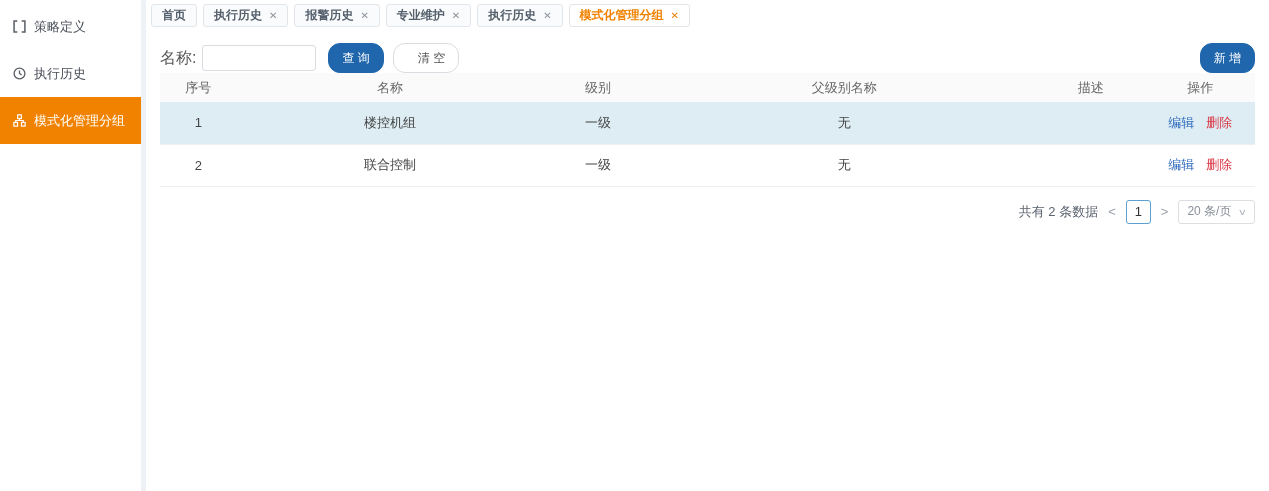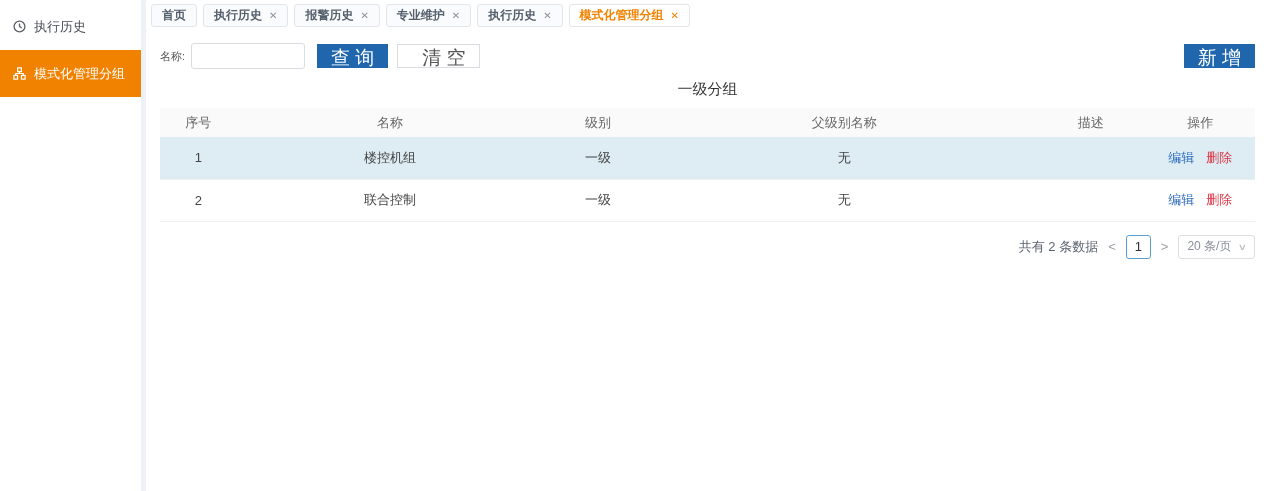--- a/index.html
+++ b/index.html
@@ -52,30 +52,30 @@
   }
   .tab .tab-close { font-size: 10px; color: #8b929b; line-height: 1; cursor: pointer; }
   .tab.active { background: #ffffff; color: #f08200; border-color: #e2e6ea; }
   .tab.active .tab-close { color: #f08200; }
 
   
   .toolbar {
     display: flex; align-items: center;
     padding: 12px 14px 0 14px;
   }
-  .tb-label { color: #555; font-size: 11px; margin-right: 6px; white-space: nowrap; }
+  .tb-label { color: #555; font-size: 16px; margin-right: 6px; white-space: nowrap; }
   .tb-input {
     width: 114px; height: 26px;
     border: 1px solid #d9dce1; border-radius: 3px;
     padding: 0 8px; font-size: 13px; color: #333;
     outline: none; font-family: inherit;
   }
   .btn {
-    height: 24px; padding: 0 13px;
-    border-radius: 0; font-size: 19px;
+    height: 30px; padding: 0 13px;
+    border-radius: 12px; font-size: 12px;
     cursor: pointer; border: 1px solid transparent;
     font-family: inherit; white-space: nowrap;
   }
   .btn-primary { background: #1f66ad; border-color: #1f66ad; color: #ffffff; }
   .btn-plain { background: #ffffff; border-color: #d9dce1; color: #555; }
   .btn-query { margin-left: 12px; }
   .btn-clear { margin-left: 9px; padding-left: 24px; }
   .tb-spacer { flex: 1; }
 
   
@@ -129,20 +129,28 @@
 </style>
 </head>
 <body>
 
 <div class="layout">
 
   <div class="sidebar">
     <div class="side-item">
       <span class="s-icon">
         <svg width="13" height="13" viewBox="0 0 12 12">
+            <path d="M4 1 H1 V11 H4 M8 1 H11 V11 H8" fill="none" stroke="currentColor" stroke-width="1.4"></path>
+          </svg>
+      </span>
+      <span>策略定义</span>
+    </div>
+    <div class="side-item">
+      <span class="s-icon">
+        <svg width="13" height="13" viewBox="0 0 12 12">
             <circle cx="6" cy="6" r="5" fill="none" stroke="currentColor" stroke-width="1.2"></circle>
             <path d="M6 3.2 V6 L8 7.3" fill="none" stroke="currentColor" stroke-width="1.2"></path>
           </svg>
       </span>
       <span>执行历史</span>
     </div>
     <div class="side-item active">
       <span class="s-icon">
         <svg width="13" height="13" viewBox="0 0 12 12">
             <rect x="4.3" y="0.8" width="3.4" height="3.4" fill="none" stroke="currentColor" stroke-width="1.1"></rect>
@@ -185,21 +193,20 @@
 
     <div class="toolbar">
       <span class="tb-label">名称:</span>
       <input class="tb-input" value="" placeholder="" style="">
       <button class="btn btn-primary btn-query">查 询</button>
       <button class="btn btn-plain btn-clear">清 空</button>
       <span class="tb-spacer"></span>
       <button class="btn btn-primary">新 增</button>
     </div>
 
-    <div class="section-title">一级分组</div>
 
     <div class="table-wrap">
       <table>
         <colgroup>
           <col class="col-index">
             <col class="col-name">
             <col class="col-level">
           <col class="col-parent">
             <col class="col-desc">
             <col class="col-ops">

